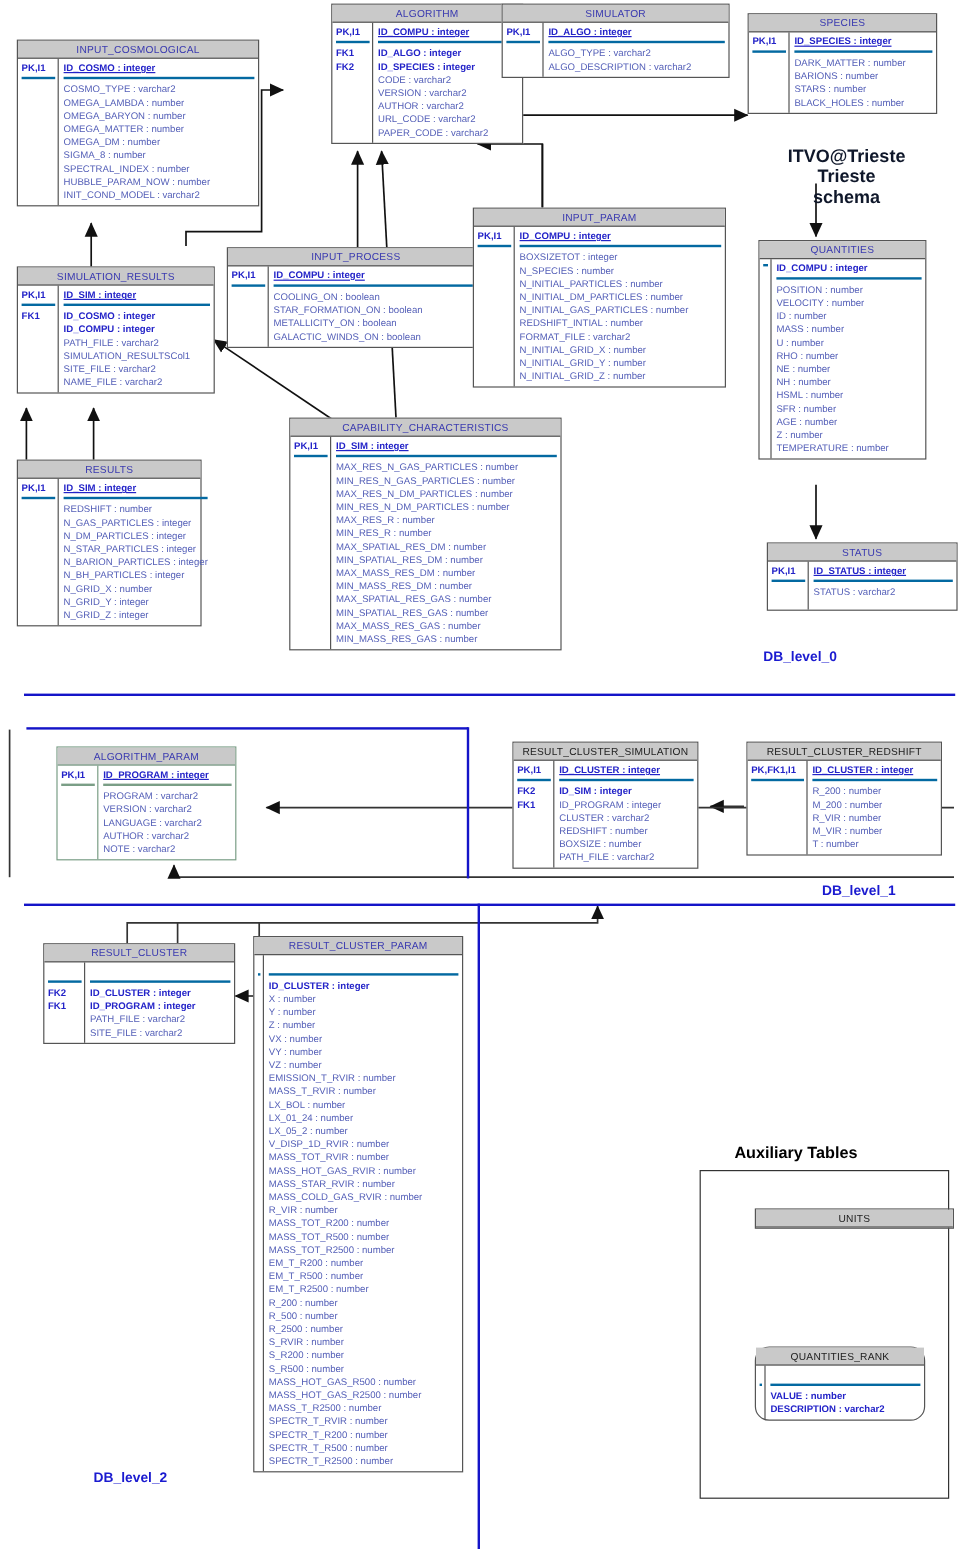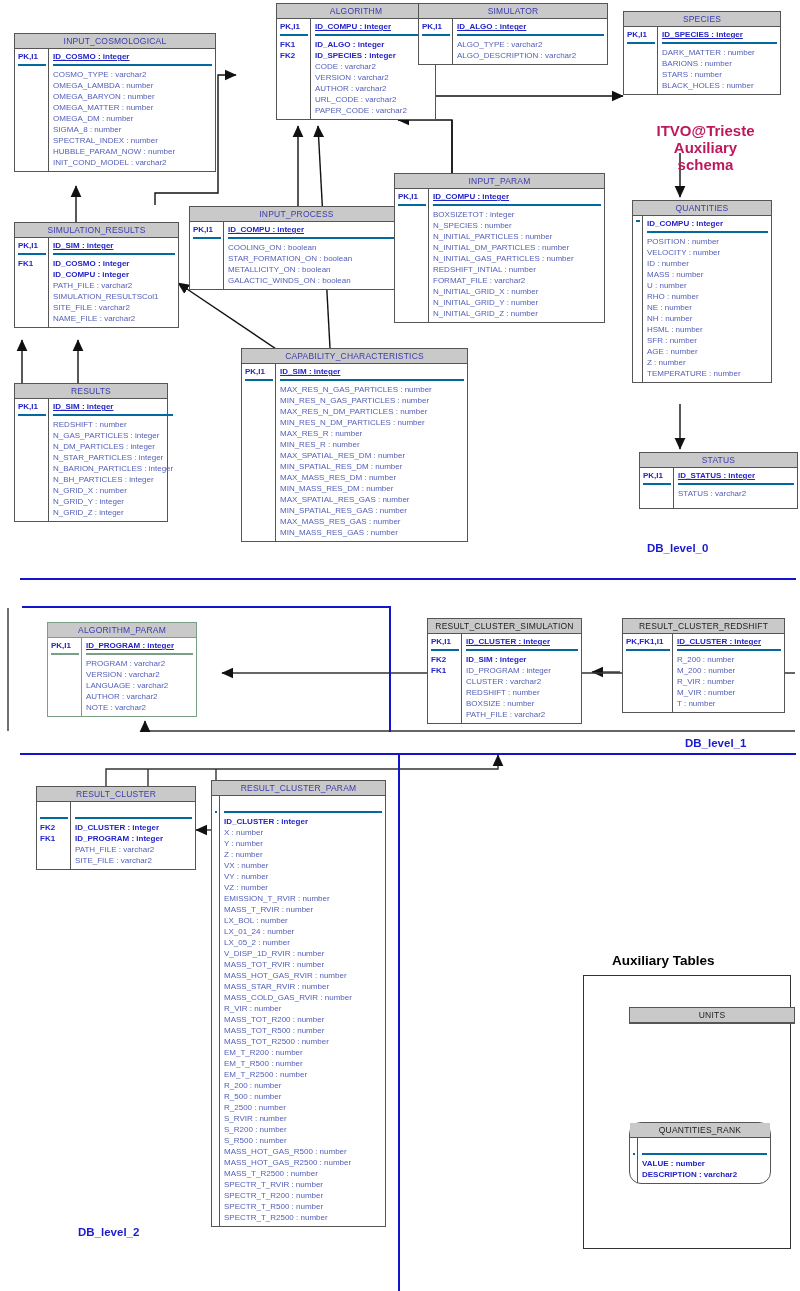--- a/index.html
+++ b/index.html
@@ -26,21 +26,21 @@
   .pkzone{padding-bottom:2px;}
   .attrzone{padding-top:3px;}
   .emptypk{height:11px;}
   .green{border-color:#7a9e86;}
   .green .hdr{border-bottom-color:#7a9e86;}
   .green .keycol{border-right-color:#7a9e86;}
   .green .secline{border-top-color:#7a9e86;}
 
   
   .lvl{position:absolute;font-size:11.5px;font-weight:bold;color:#1a1ad0;white-space:nowrap;}
-  .bigtitle{position:absolute;font-size:15px;font-weight:bold;color:#be185d;
+  .bigtitle{position:absolute;font-size:15px;font-weight:bold;color:#0f172a;
             text-align:center;line-height:17px;white-space:nowrap;}
   .auxtitle{position:absolute;font-size:13.5px;font-weight:bold;color:#000;white-space:nowrap;}
   .auxbox{position:absolute;border:1px solid #333;background:#fff;}
   .sepline{position:absolute;background:#1414c8;height:2px;}
   .vline{position:absolute;background:#1414c8;width:2px;}
   svg.conn{position:absolute;left:0;top:0;width:800px;height:1291px;pointer-events:none;}
 </style>
 </head>
 <body>
 
@@ -101,25 +101,25 @@
 </svg>
 
 <div class="sepline" style="left:20px;top:578px;width:776px;"></div>
 <div class="sepline" style="left:22px;top:606px;width:368px;"></div>
 <div class="vline" style="left:389px;top:606px;height:126px;"></div>
 <div class="sepline" style="left:20px;top:753px;width:776px;"></div>
 <div class="vline" style="left:398px;top:753px;height:538px;"></div>
 
 <div class="bigtitle" style="left:618px;top:122px;width:175px;">
   <div>ITVO@Trieste</div>
-  <div>Auxiliary</div>
+  <div>Trieste</div>
   <div>schema</div>
 </div>
 
-<div class="lvl" style="left:636px;top:542px;margin-left:11px;">DB_level_0</div>
+<div class="lvl" style="left:636px;top:542px;">DB_level_0</div>
 <div class="lvl" style="left:685px;top:737px;">DB_level_1</div>
 <div class="lvl" style="left:78px;top:1226px;">DB_level_2</div>
 
 <div class="auxtitle" style="left:612px;top:953px;">Auxiliary Tables</div>
 <div class="auxbox" style="left:583px;top:975px;width:206px;height:272px;"></div>
 
 <div class="tbl" style="left:14px;top:33px;width:202px;">
   <div class="hdr">INPUT_COSMOLOGICAL</div>
   <div class="body">
     <div class="keycol">

